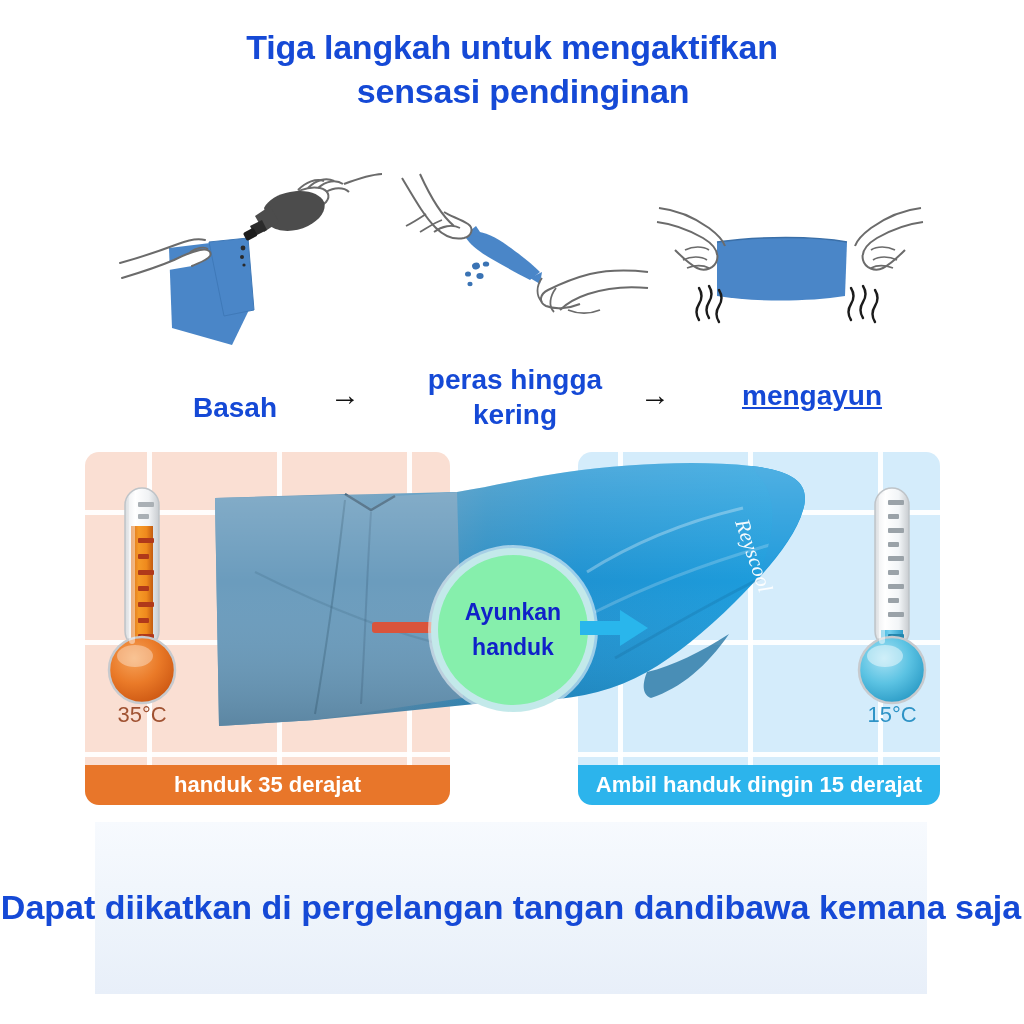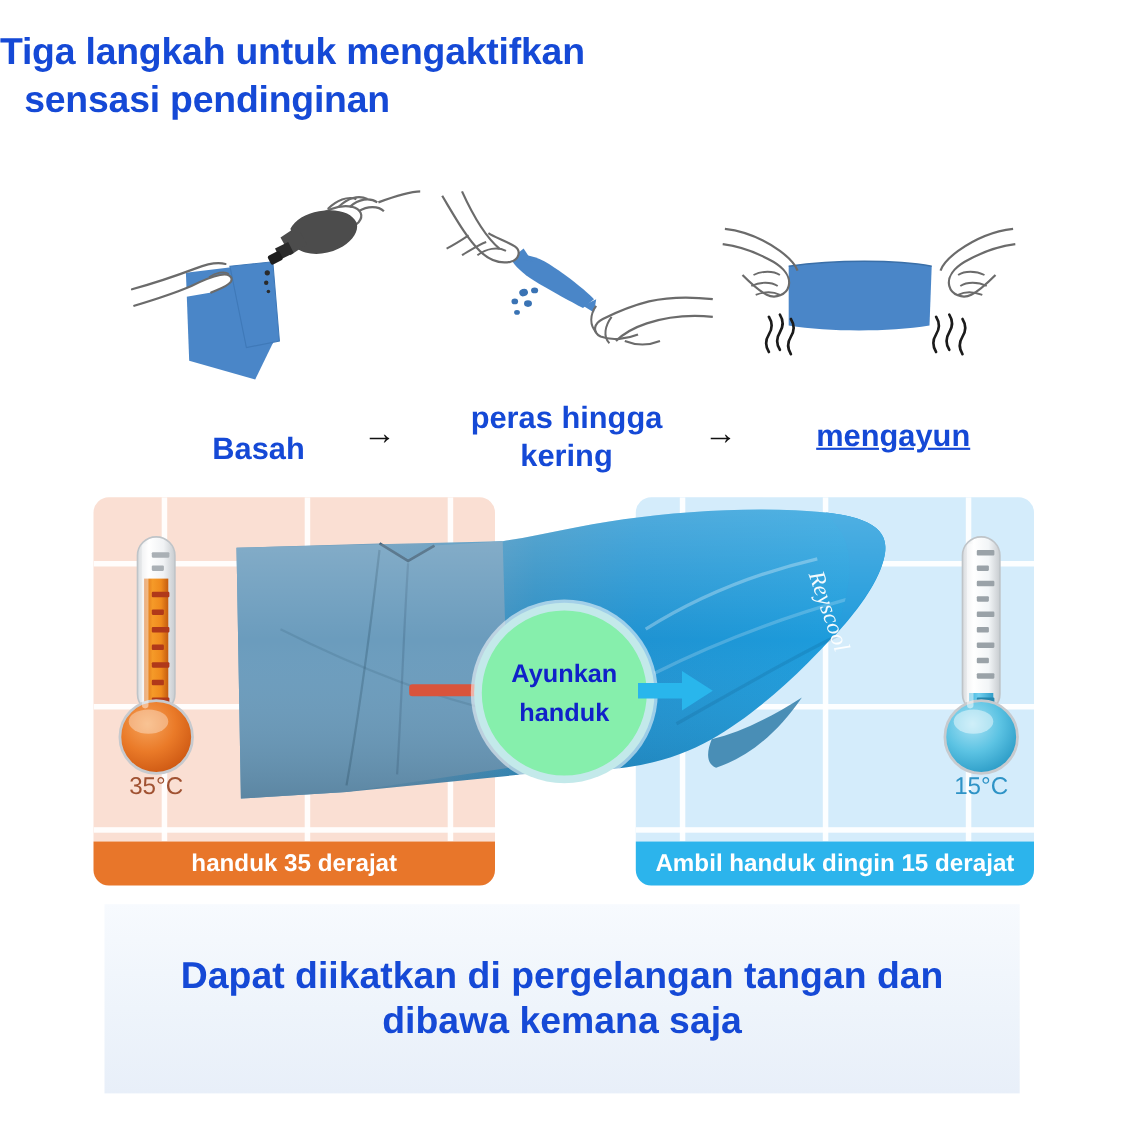--- a/index.html
+++ b/index.html
@@ -7,21 +7,21 @@
     width:1024px;height:1024px;
     background:#ffffff;
     font-family:"Liberation Sans", sans-serif;
     overflow:hidden;
   }
   #root{position:relative;width:1024px;height:1024px;background:#fff;}
 
   
   .title{
     position:absolute;left:0;top:26px;width:1024px;
-    text-align:left;
+    text-align:center;
     color:#1549d6;
     font-size:34px;font-weight:bold;line-height:1.28;
     letter-spacing:-0.2px;
   }
   .title .l1{display:block;}
   .title .l2{display:block;padding-left:22px;}
 
   
   .steps-row{position:absolute;left:0;top:160px;width:1024px;height:190px;}
   .step-art{position:absolute;top:0;width:270px;height:190px;}
@@ -106,21 +106,21 @@
     position:absolute;left:372px;top:622px;width:62px;height:11px;
     background:#d9543c;border-radius:3px;
   }
   .cyan-arrow{position:absolute;left:580px;top:608px;width:70px;height:40px;}
   .cyan-arrow svg{display:block;width:100%;height:100%;}
 
   
   .footer{
     position:absolute;left:95px;top:822px;width:832px;height:172px;
     background:linear-gradient(180deg,#f7fafe 0%,#eef4fb 55%,#e8eff9 100%);
-    display:flex;flex-direction:column;align-items:center;justify-content:center;
+    display:flex;align-items:center;justify-content:center;
   }
   .footer .fl{
     color:#1549d6;font-size:34px;font-weight:bold;line-height:1.22;
     text-align:center;white-space:nowrap;
   }
 </style>
 </head>
 <body>
 
 <div id="root">

